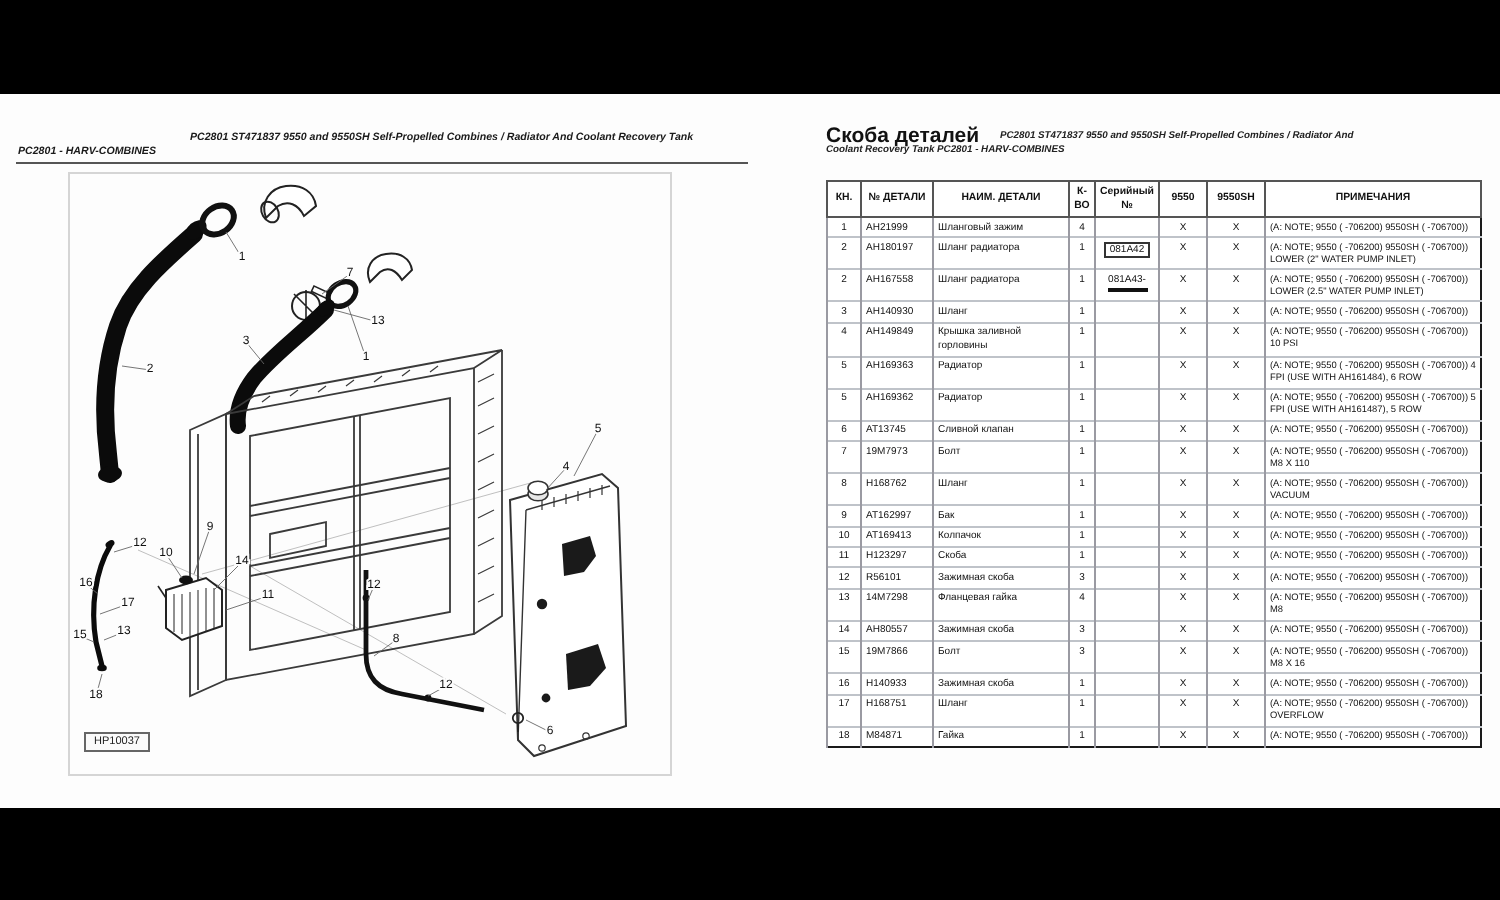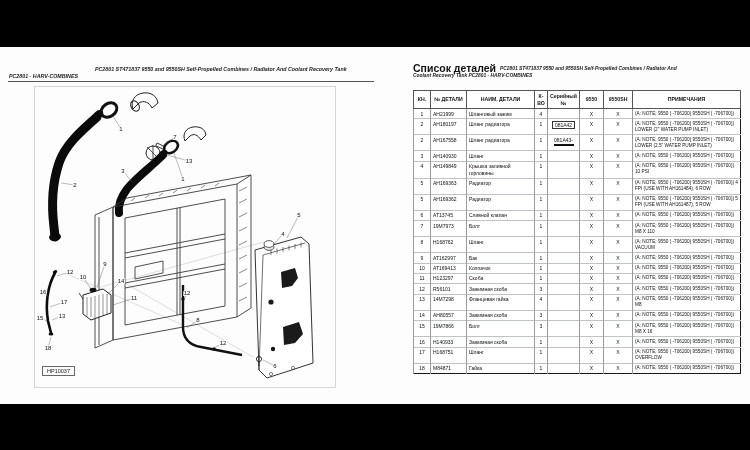--- a/index.html
+++ b/index.html
@@ -177,21 +177,21 @@
             <line x1="13" y1="261" x2="16" y2="250" stroke="#666" stroke-width="0.45"></line>
             <text x="13" y="261" font-size="6" fill="#111" text-anchor="middle" dominant-baseline="central" stroke="#fdfdfd" stroke-width="2" paint-order="stroke" class="co-text">18</text>
           </g>
       </svg>
     </div>
 
     <div class="fig-label">HP10037</div>
   </div>
 
   <div>
-    <div class="rp-title">Список деталей</div>
+    <div class="rp-title">Скоба деталей</div>
     <div class="rp-sub1">PC2801 ST471837 9550 and 9550SH Self-Propelled Combines / Radiator And</div>
     <div class="rp-sub2">Coolant Recovery Tank PC2801 - HARV-COMBINES</div>
 
     <div class="tbl-wrap">
       <table class="parts">
         <colgroup>
           <col style="width:17px">
             <col style="width:36px">
             <col style="width:68px">
             <col style="width:13px">

